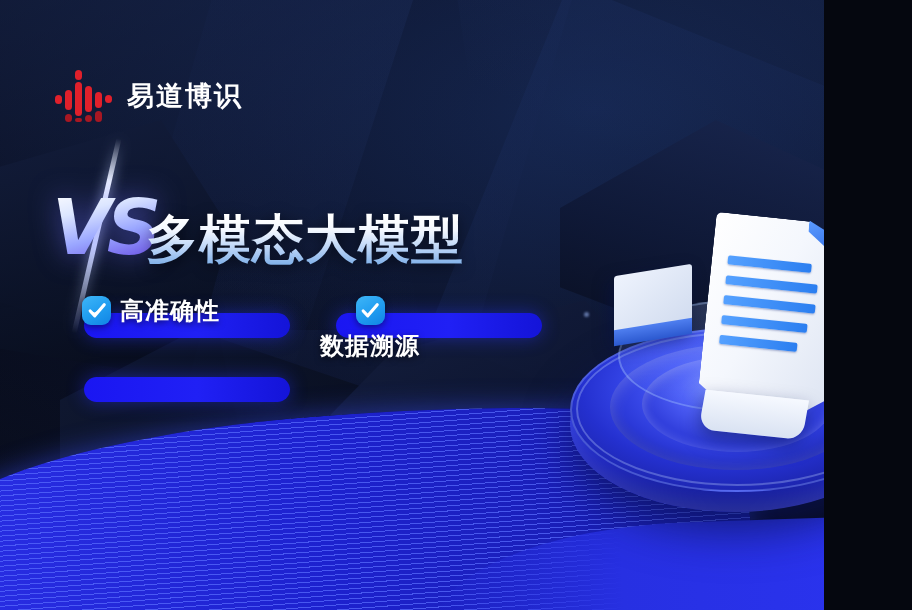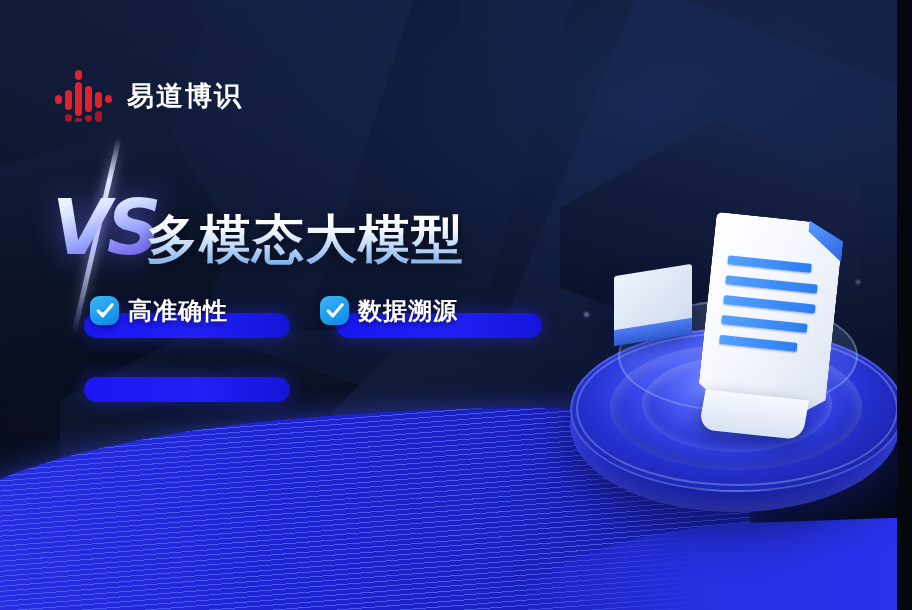--- a/index.html
+++ b/index.html
@@ -1,20 +1,20 @@
 <!DOCTYPE html>
 <html lang="zh"><head>
 <meta charset="utf-8">
 <title>OCR VS Banner</title>
 <style>
   html,body{margin:0;padding:0;background:#05070f;}
   body{width:912px;height:610px;overflow:hidden;
        font-family:"Liberation Sans","DejaVu Sans",sans-serif;}
 
-  .stage{position:relative;width:897px;height:610px;overflow:hidden;
+  .stage{position:relative;width:824px;height:610px;overflow:hidden;
          background:#0a0f1f;}
 
   
   .bg-base{position:absolute;inset:0;
     background:
       radial-gradient(110% 80% at 72% 18%, #14254d 0%, #0d1630 38%, #080c1c 72%, #05070f 100%),
       linear-gradient(135deg,#0c1225 0%,#0a1020 55%,#060911 100%);}
   .facet{position:absolute;pointer-events:none;}
   .f1{left:-60px;top:-80px;width:420px;height:420px;
       background:linear-gradient(160deg,rgba(30,48,96,.55),rgba(10,16,34,0));
@@ -205,32 +205,32 @@
 
   <div class="headline">
     <div class="vs-wrap">
       <div class="vs-slash"></div>
       <div class="vs-text">VS</div>
     </div>
     <div class="h-text">多模态大模型</div>
   </div>
 
   <div class="pill" style="left:84px;top:313px;width:206px;"></div>
-  <div class="pill-row" style="left:76px;top:296px;padding-left:14px;">
+  <div class="pill-row" style="left:68px;top:296px;padding-left:14px;">
     <div class="check">
       <svg width="20" height="20" viewBox="0 0 20 20" aria-hidden="true">
         <path d="M3.6 10.2 L7.6 14.4 L16.6 4.2 L14.4 7.4 L7.7 11.6 Z" fill="#ffffff"></path>
         <path d="M3.2 10.0 L7.8 14.8 L17.2 3.8" stroke="#ffffff" stroke-width="3.2" fill="none" stroke-linecap="round" stroke-linejoin="round"></path>
       </svg>
     </div>
     <div class="pill-label">高准确性</div>
   </div>
 
   <div class="pill" style="left:336px;top:313px;width:206px;"></div>
-  <div class="pill-row" style="left:320px;top:296px;">
+  <div class="pill-row" style="left:320px;top:296px;flex-direction:column;">
     <div class="check">
       <svg width="20" height="20" viewBox="0 0 20 20" aria-hidden="true">
         <path d="M3.2 10.0 L7.8 14.8 L17.2 3.8" stroke="#ffffff" stroke-width="3.2" fill="none" stroke-linecap="round" stroke-linejoin="round"></path>
       </svg>
     </div>
     <div class="pill-label">数据溯源</div>
   </div>
 
   <div class="pill" style="left:84px;top:377px;width:206px;"></div>
 

